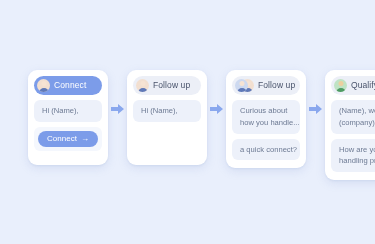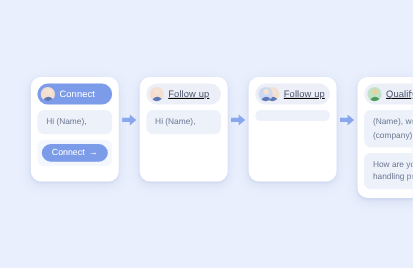--- a/index.html
+++ b/index.html
@@ -41,21 +41,21 @@
   
   .pill{
     display:flex;align-items:center;
     gap:4px;
     border-radius:20px;
     padding:3px 9px 3px 3px;
     box-sizing:border-box;
     margin-bottom:5px;
   }
   .pill-blue{background:#7c9ce9;}
-  .pill-grey{background:#eceff7;text-decoration:underline;}
+  .pill-grey{background:#eceff7;}
   .pill-label{
     font-size:8.5px;
     letter-spacing:.1px;
     white-space:nowrap;
     line-height:1;
   }
   .pill-blue .pill-label{color:#ffffff;}
   .pill-grey .pill-label{color:#49536b;}
 
   
@@ -181,20 +181,25 @@
               <div class="body"></div>
             </div>
             <div class="avatar blue a1">
               <div class="head"></div>
               <div class="body"></div>
             </div>
           </div>
           <span class="pill-label">Follow up</span>
         </div>
         <div class="bubble">
+          <p>Curious about</p>
+          <p>how you handle...</p>
+        </div>
+        <div class="bubble">
+          <p>a quick connect?</p>
         </div>
       </div>
       <div class="spacer">
         <svg class="arrow" viewBox="0 0 14 12">
           <path d="M0 4h7V1l6 5-6 5V8H0z" fill="#8aa8ee"></path>
         </svg>
       </div>
       <div class="card">
         <div class="pill pill-grey">
           <div class="avatar green">

